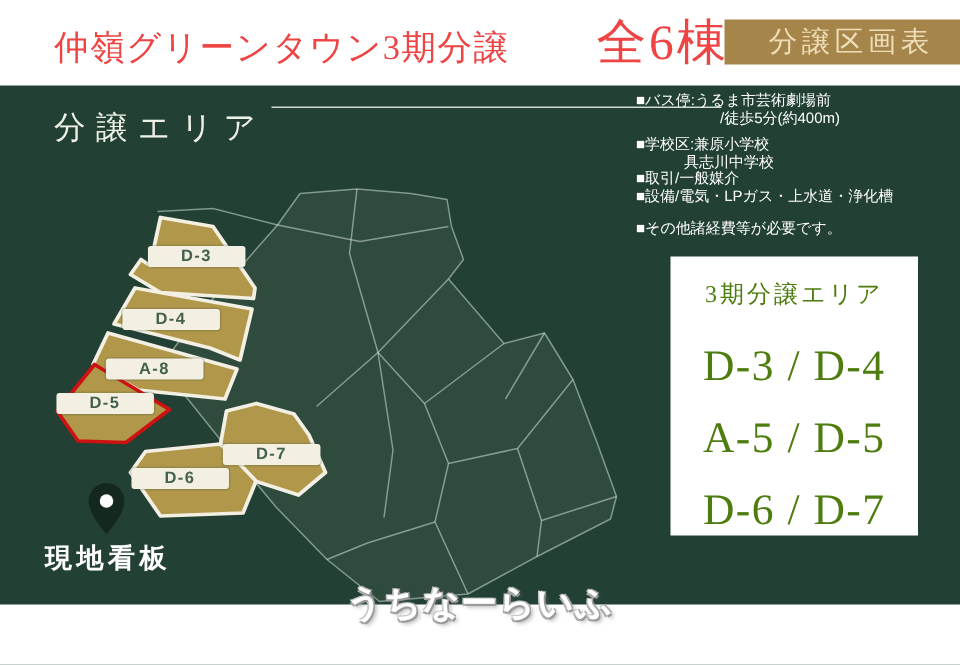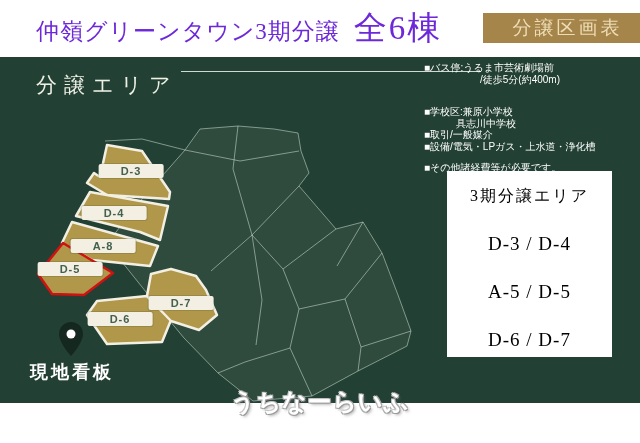--- a/index.html
+++ b/index.html
@@ -4,59 +4,59 @@
 <style>
   html,body{margin:0;padding:0;}
   .stage{
     position:relative;width:640px;height:443px;background:#ffffff;overflow:hidden;
     font-family:"Liberation Sans",sans-serif;
   }
   
   .topbar{position:absolute;top:0;left:0;width:640px;height:57px;background:#ffffff;}
   .title{
     position:absolute;left:36px;top:6px;display:flex;align-items:baseline;
-    color:#6d28d9;font-family:"Liberation Serif",serif;white-space:nowrap;
+    color:#ef4444;font-family:"Liberation Serif",serif;white-space:nowrap;gap:44px;
   }
   .title-main{font-size:23px;letter-spacing:1px;}
   .title-big{font-size:33px;margin-left:14px;letter-spacing:2px;}
   .badge{
     position:absolute;left:483px;top:13px;width:169px;height:30px;background:#a6854b;
     color:#edddb6;font-family:"Liberation Serif",serif;font-size:19px;letter-spacing:3px;
     display:flex;align-items:center;justify-content:center;
   }
   
   .map-panel{position:absolute;top:57px;left:0;width:640px;height:346px;background:#224034;}
   .area-row{position:absolute;left:36px;top:14px;display:flex;align-items:flex-start;}
   .area-label{font-family:"Liberation Serif",serif;font-size:21px;letter-spacing:7px;color:#eef0e6;}
   .area-rule{width:300px;height:1px;background:rgba(240,245,240,0.85);margin-left:4px;}
   .info-block{
     position:absolute;left:424px;top:5px;width:195px;color:#ffffff;
     font-size:10px;font-weight:normal;line-height:11.5px;white-space:nowrap;
   }
-  .ind-a{padding-left:56px;margin-bottom:21px;}
+  .ind-a{padding-left:56px;margin-bottom:6px;}
   .ind-b{padding-left:32px;}
   .note-gap{margin-top:10px;}
   .map-svg{position:absolute;top:0;left:0;}
   .chip{
     position:absolute;transform:translate(-50%,-50%);
     background:#f3efe2;color:#44604e;font-weight:bold;font-size:11px;letter-spacing:1px;
     padding:1px 22px;border-radius:2px;box-shadow:0 0 0 1px rgba(40,70,55,0.18);
   }
   .pin-svg{position:absolute;left:58px;top:264px;}
   .pin-label{
     position:absolute;left:30px;top:303px;color:#ffffff;
     font-size:18px;font-weight:bold;letter-spacing:3px;white-space:nowrap;
   }
   
   .side-box{
     position:absolute;left:447px;top:114px;width:165px;height:186px;background:#ffffff;
-    color:#000000;text-align:center;font-family:"Liberation Serif",serif;
+    color:#4d7c0f;text-align:center;font-family:"Liberation Serif",serif;
   }
   .side-title{margin-top:15px;font-size:16px;letter-spacing:2px;}
-  .side-row{margin-top:26px;font-size:19px;line-height:22px;letter-spacing:1px;white-space:nowrap;}
+  .side-row{margin-top:26px;font-size:29px;line-height:22px;letter-spacing:1px;white-space:nowrap;}
   
   .watermark{
     position:absolute;left:50%;top:386px;transform:translateX(-50%);
     font-size:24px;font-weight:bold;color:#ffffff;letter-spacing:1px;white-space:nowrap;
     text-shadow:1px 1px 0 #9a9a9a,-1px -1px 0 #c9c9c9,1px -1px 0 #ababab,-1px 1px 0 #ababab,2px 2px 3px rgba(110,110,110,0.55);
   }
 </style>
 </head>
 <body>
 

